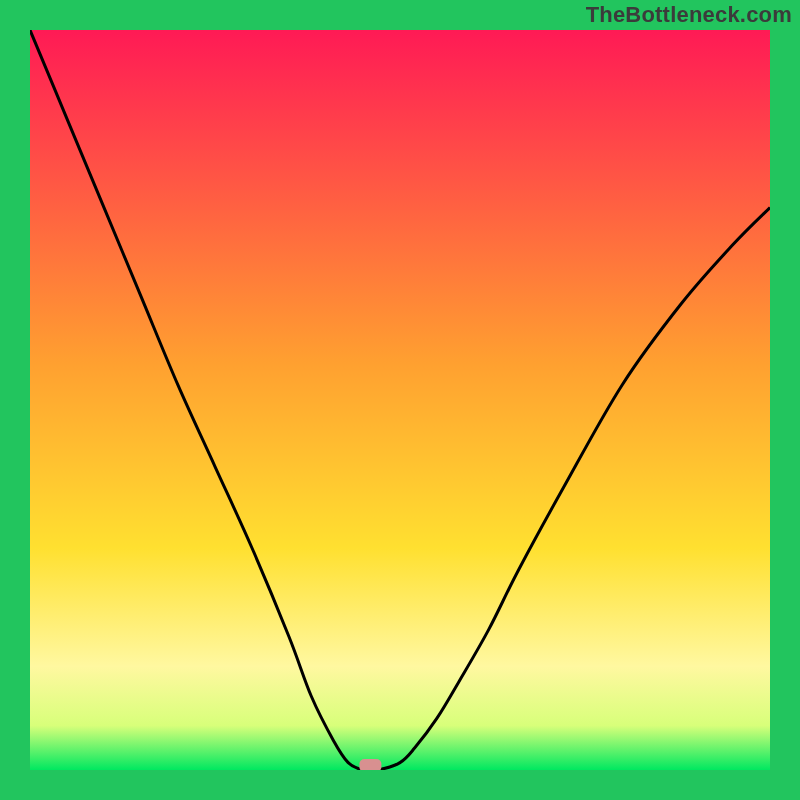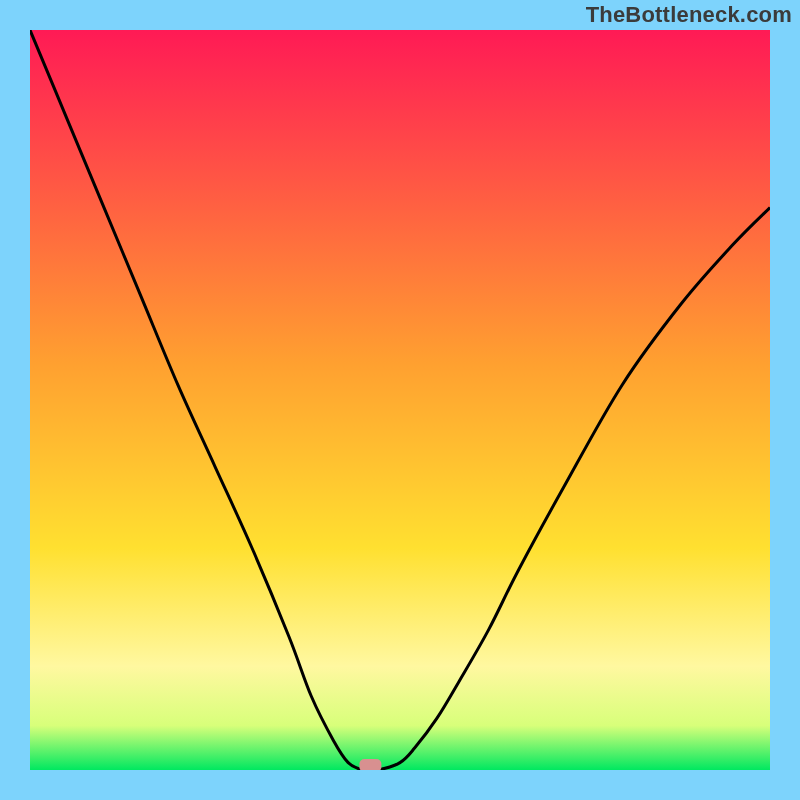--- a/index.html
+++ b/index.html
@@ -8,21 +8,21 @@
     width: 800px;
     height: 800px;
     background: #000;
     font-family: Arial, Helvetica, sans-serif;
     overflow: hidden;
   }
   .frame {
     position: relative;
     width: 800px;
     height: 800px;
-    background: #7dd3fc;
+    background: #22c55e;
   }
   .watermark {
     position: absolute;
     top: 2px;
     right: 8px;
     color: #3b3b3b;
     font-size: 22px;
     font-weight: 600;
     letter-spacing: 0.2px;
     user-select: none;

